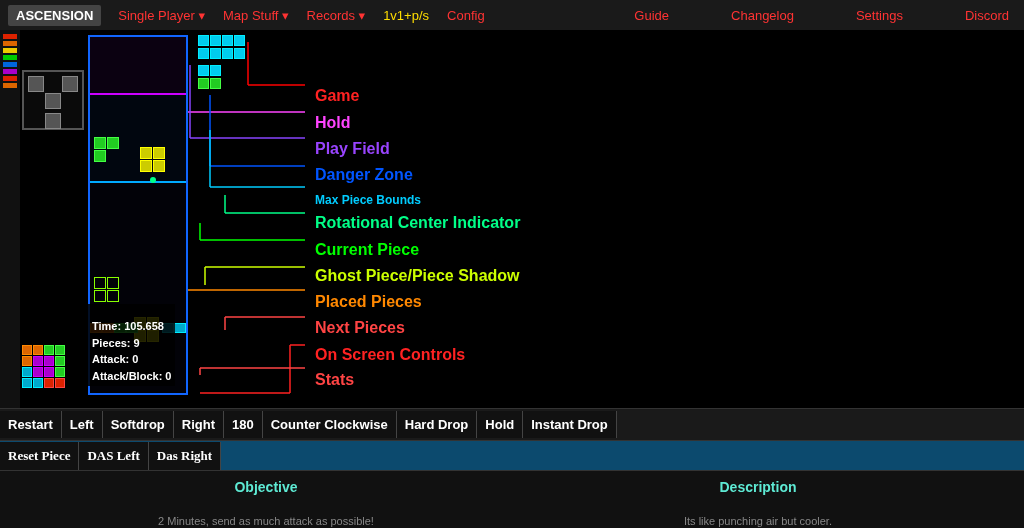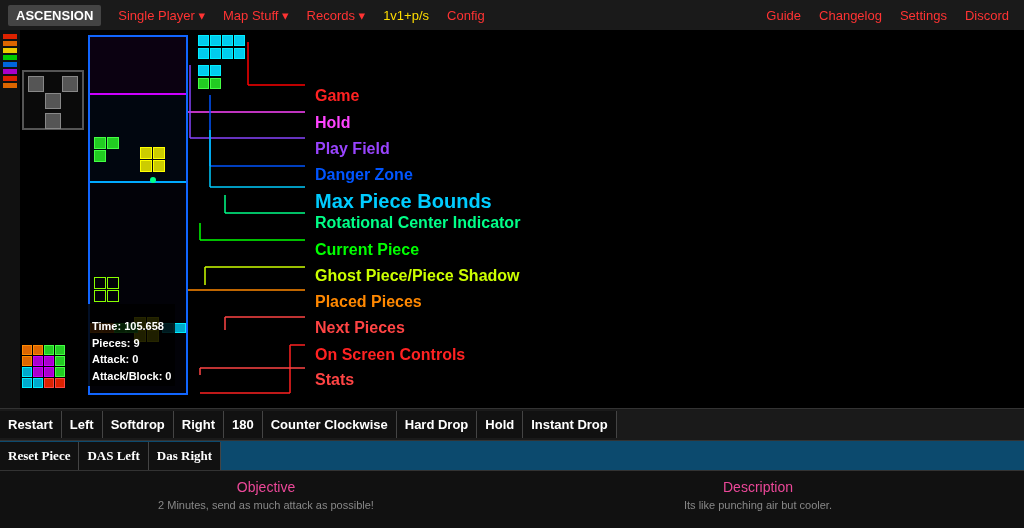--- a/index.html
+++ b/index.html
@@ -37,21 +37,21 @@
       padding: 3px 7px;
       cursor: pointer;
     }
     .nav-item.yellow { color: #ffdd00; }
     .nav-item.red { color: #ff3333; }
     .nav-right {
       margin-left: auto;
       display: flex;
       gap: 4px;
     }
-    .nav-right .nav-item { color: #ff3333; }
+    .nav-right .nav-item { color: #ff3333; margin-left: 44px; }
 
     
     #main {
       display: flex;
       width: 1024px;
       height: 378px;
       background: #000;
       position: relative;
     }
 
@@ -90,24 +90,24 @@
       display: flex;
       align-items: flex-start;
       padding: 8px 20px;
       border-top: 1px solid #333;
     }
     .info-col {
       flex: 1;
       text-align: center;
     }
     .info-title {
-      color: #ec4899;
+      color: #5eead4;
       font-size: 14px;
-      font-weight: normal;
-      margin-bottom: 4px;
+      font-weight: bold;
+      margin-bottom: 20px;
     }
     .info-desc {
       color: #888;
       font-size: 11px;
     }
 
     
     #svg-overlay {
       position: absolute;
       top: 0;
@@ -329,21 +329,21 @@
 
     <div style="position:absolute; top:97px; left:10px;">
       <span style="color:#9944ff; font-size:16px; font-weight:bold;">Play Field</span>
     </div>
 
     <div style="position:absolute; top:123px; left:10px;">
       <span style="color:#0055ff; font-size:16px; font-weight:bold;">Danger Zone</span>
     </div>
 
     <div style="position:absolute; top:147px; left:10px;">
-      <span style="color:#00ccff; font-size:20px; font-weight:bold;">Max Piece Bounds</span>
+      <span style="color:#00ccff; font-size:12px; font-weight:bold;">Max Piece Bounds</span>
     </div>
 
     <div style="position:absolute; top:171px; left:10px;">
       <span style="color:#00ff88; font-size:16px; font-weight:bold;">Rotational Center Indicator</span>
     </div>
 
     <div style="position:absolute; top:198px; left:10px;">
       <span style="color:#00ff00; font-size:16px; font-weight:bold;">Current Piece</span>
     </div>
 

